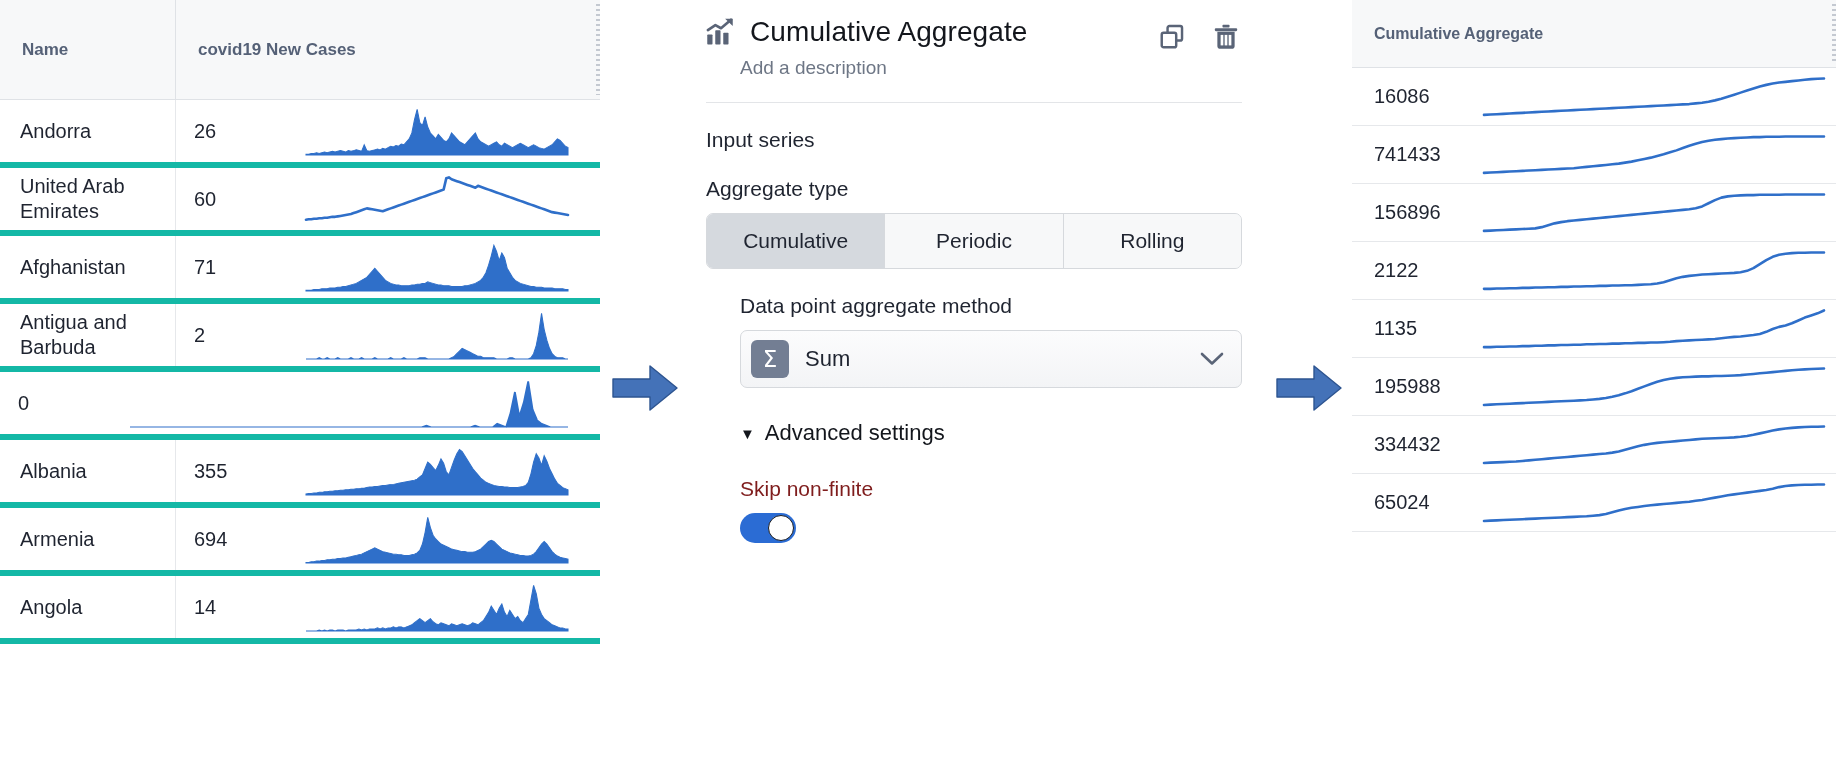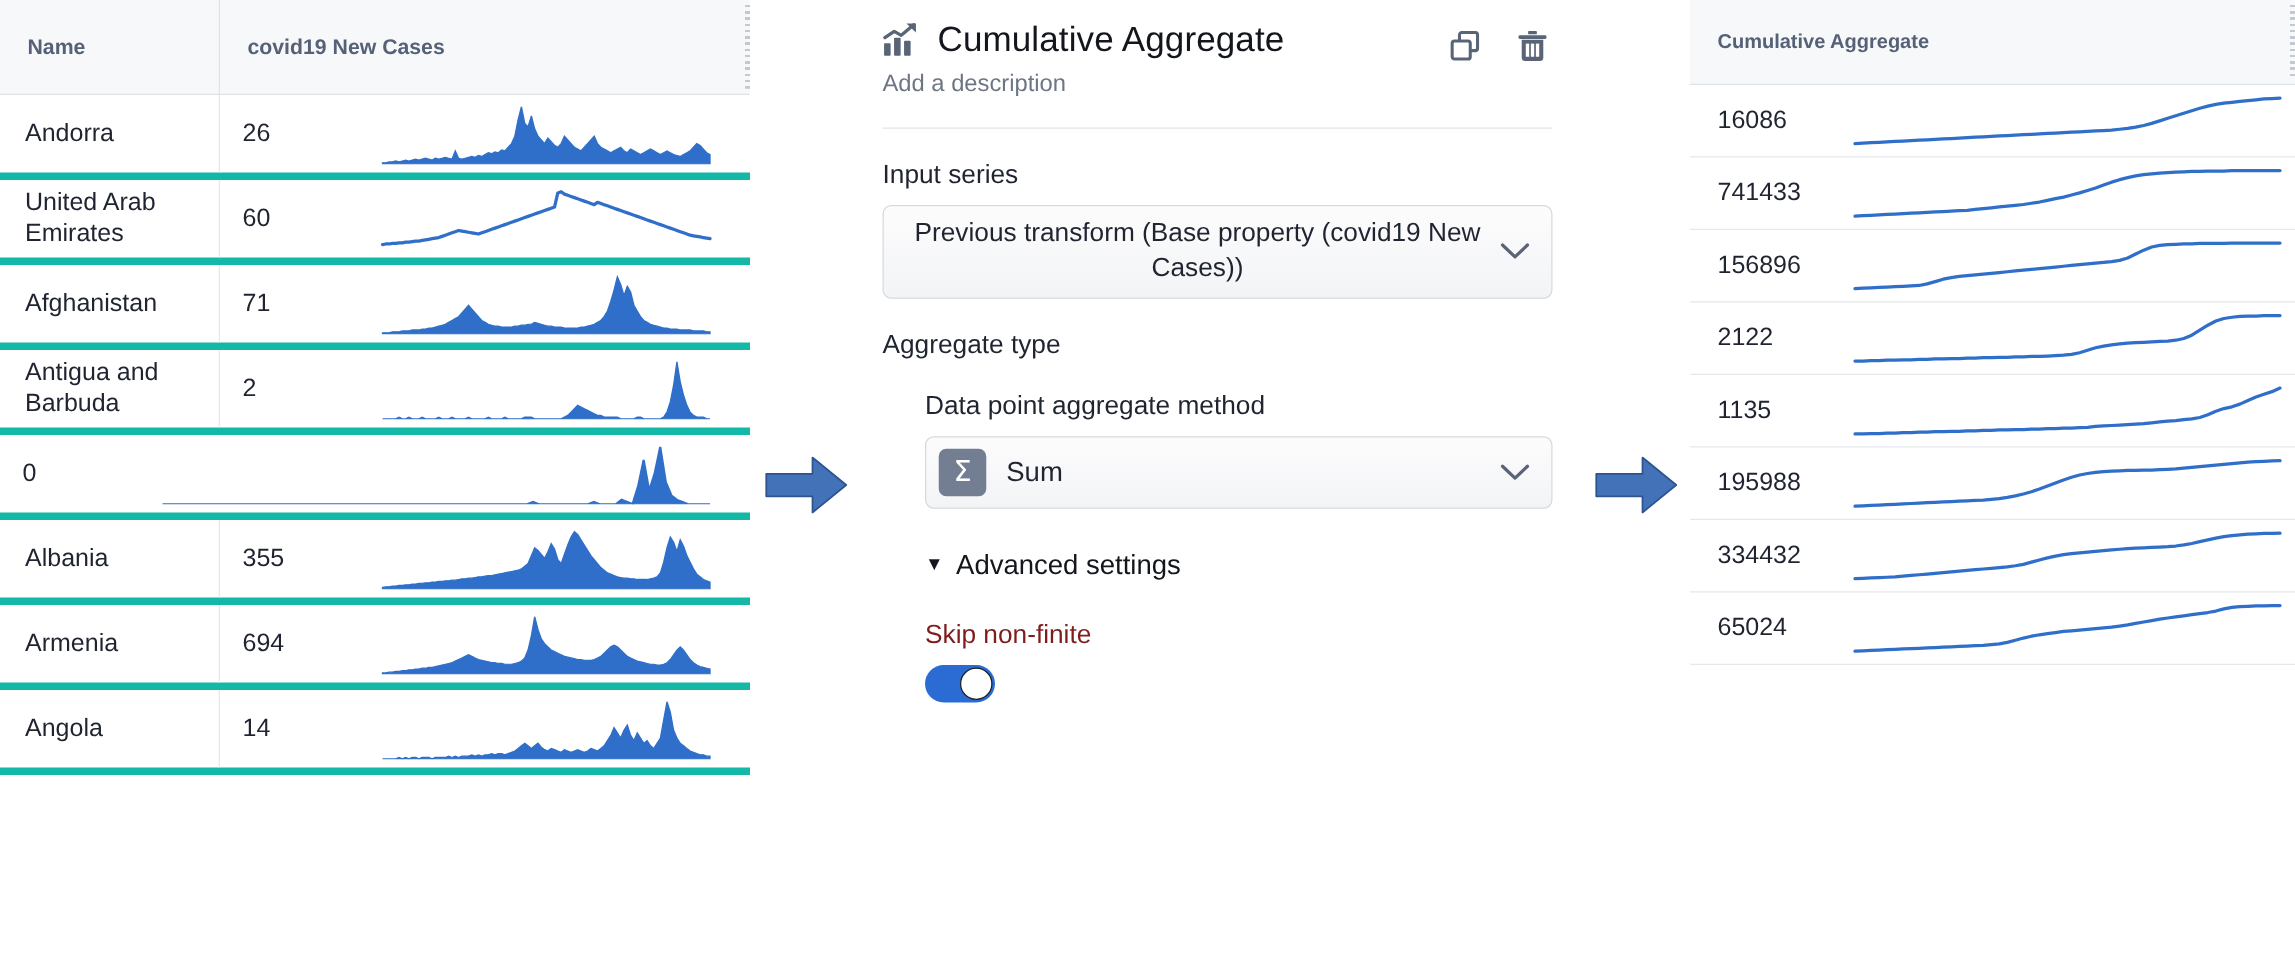--- a/index.html
+++ b/index.html
@@ -19,21 +19,21 @@
   
   .left-panel {
     width: 600px;
     height: 776px;
     position: relative;
     flex: 0 0 600px;
     background: #fff;
   }
   .tbl-head {
     display: flex;
-    height: 76px;
+    height: 100px;
     background: #f7f8f9;
     border-bottom: 1px solid #dfe2e6;
   }
   .tbl-head .th {
     display: flex;
     align-items: center;
     font-size: 17px;
     font-weight: 700;
     color: #556177;
     padding: 0 22px;
@@ -108,20 +108,21 @@
     font-size: 28px;
     font-weight: 400;
     color: #13161c;
     letter-spacing: 0.1px;
     white-space: nowrap;
   }
   .cp-desc {
     margin-top: 9px;
     font-size: 19px;
     color: #6d7685;
+    margin-left: 34px;
   }
   .cp-actions { display: flex; align-items: center; gap: 22px; padding-top: 5px; }
   .icon-btn {
     width: 32px; height: 32px;
     display: flex; align-items: center; justify-content: center;
     cursor: pointer;
     background: none; border: none;
   }
   .icon-btn svg { display: block; }
   .cp-divider {
@@ -394,30 +395,27 @@
             </svg>
           </button>
         </div>
       </div>
     </div>
 
     <div class="cp-divider"></div>
 
     <div class="cp-inner">
       <div class="field-label">Input series</div>
-      <div class="select-box">
-        <div class="select-text">Previous transform (Base property (covid19 New Cases))</div>
-        <span class="chev">
-          <svg width="26" height="16" viewBox="0 0 26 16">
-              <path d="M3 3 L13 12.5 L23 3" fill="none" stroke="#5a6477" stroke-width="2.6" stroke-linecap="round" stroke-linejoin="round"></path>
-            </svg>
-        </span>
-      </div>
 
       <div class="field-label">Aggregate type</div>
+      <div class="seg-group" id="agg-types">
+          <div class="seg active">Cumulative</div>
+          <div class="seg">Periodic</div>
+          <div class="seg">Rolling</div>
+        </div>
 
       <div class="indent">
         <div class="field-label">Data point aggregate method</div>
         <div class="method-box">
           <span class="sigma-badge">Σ</span>
           <span class="method-label">Sum</span>
           <span class="chev">
             <svg width="26" height="16" viewBox="0 0 26 16">
                 <path d="M3 3 L13 12.5 L23 3" fill="none" stroke="#5a6477" stroke-width="2.6" stroke-linecap="round" stroke-linejoin="round"></path>
               </svg>

